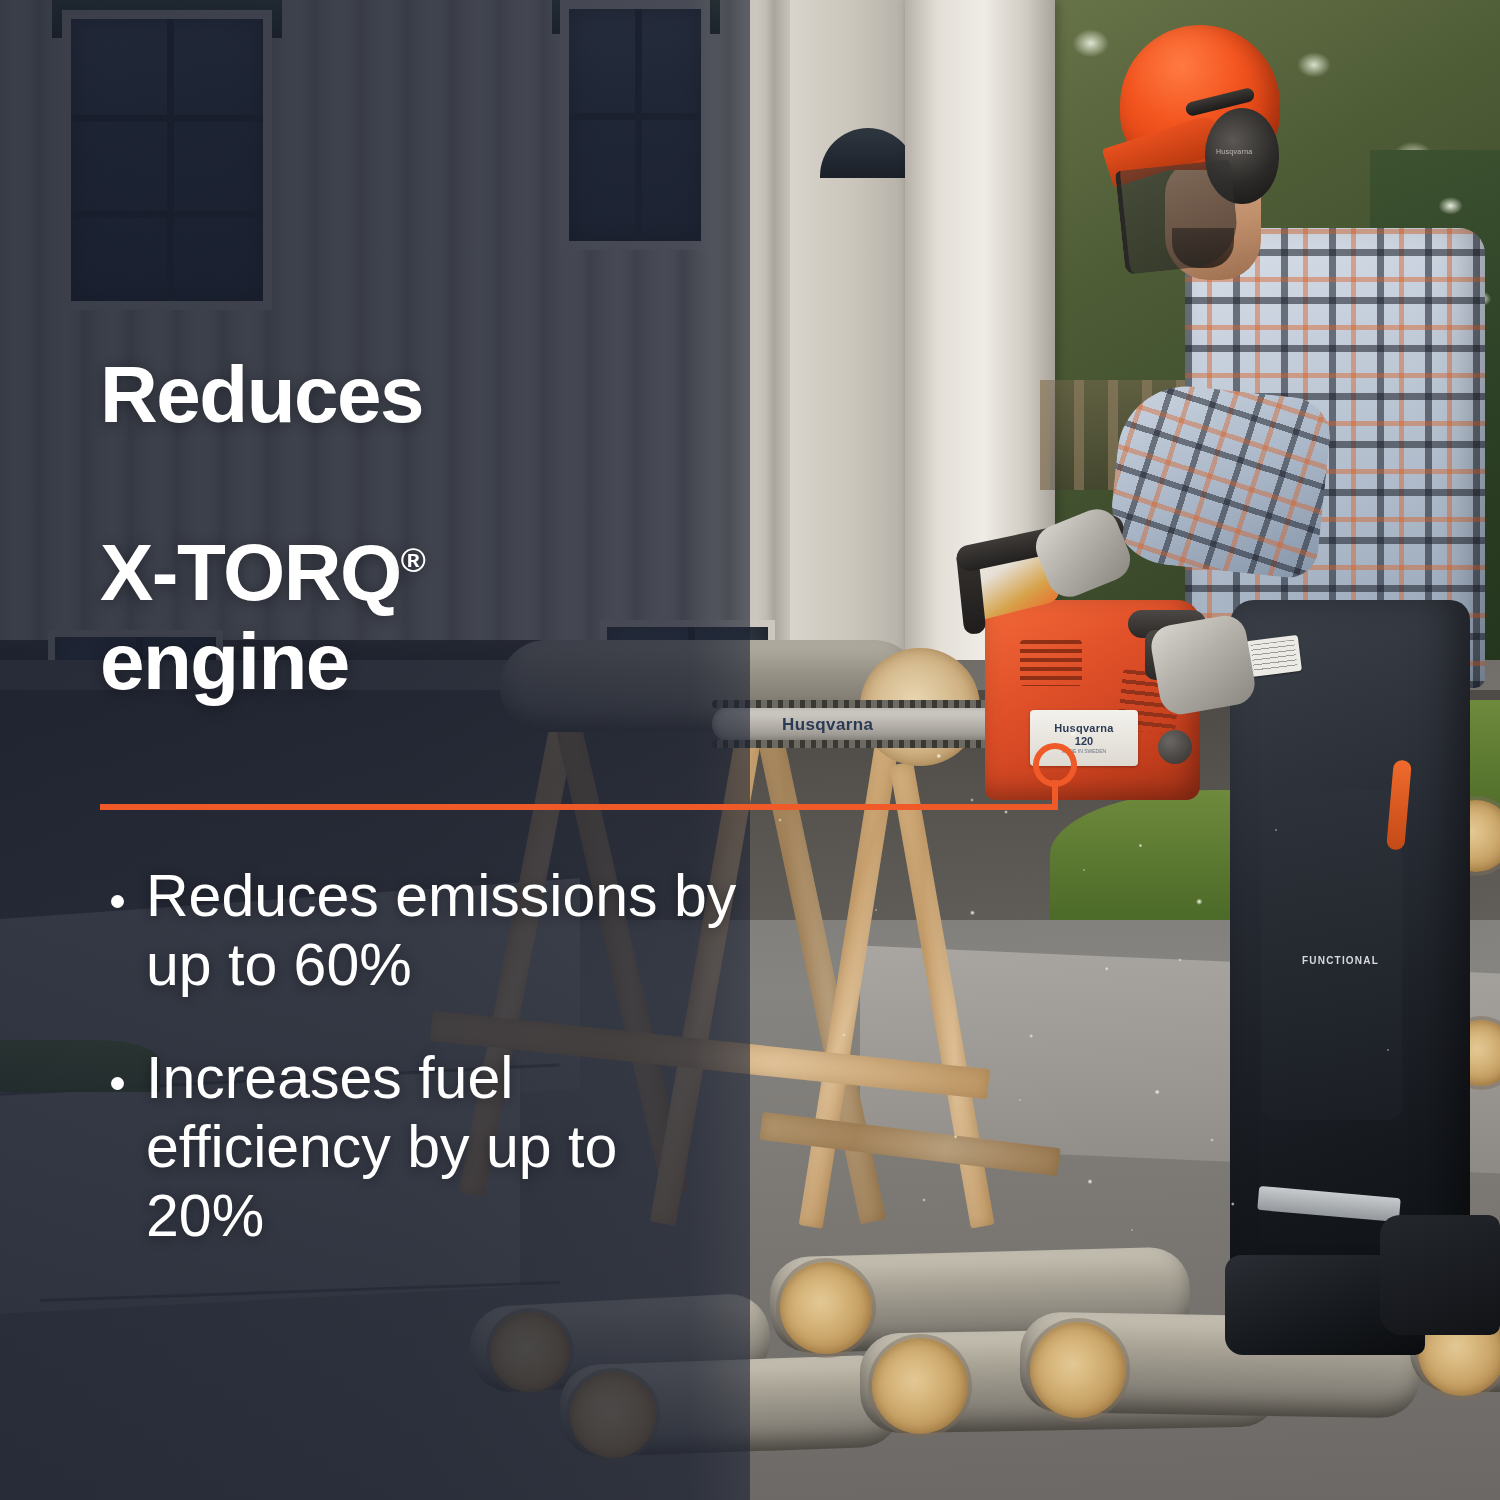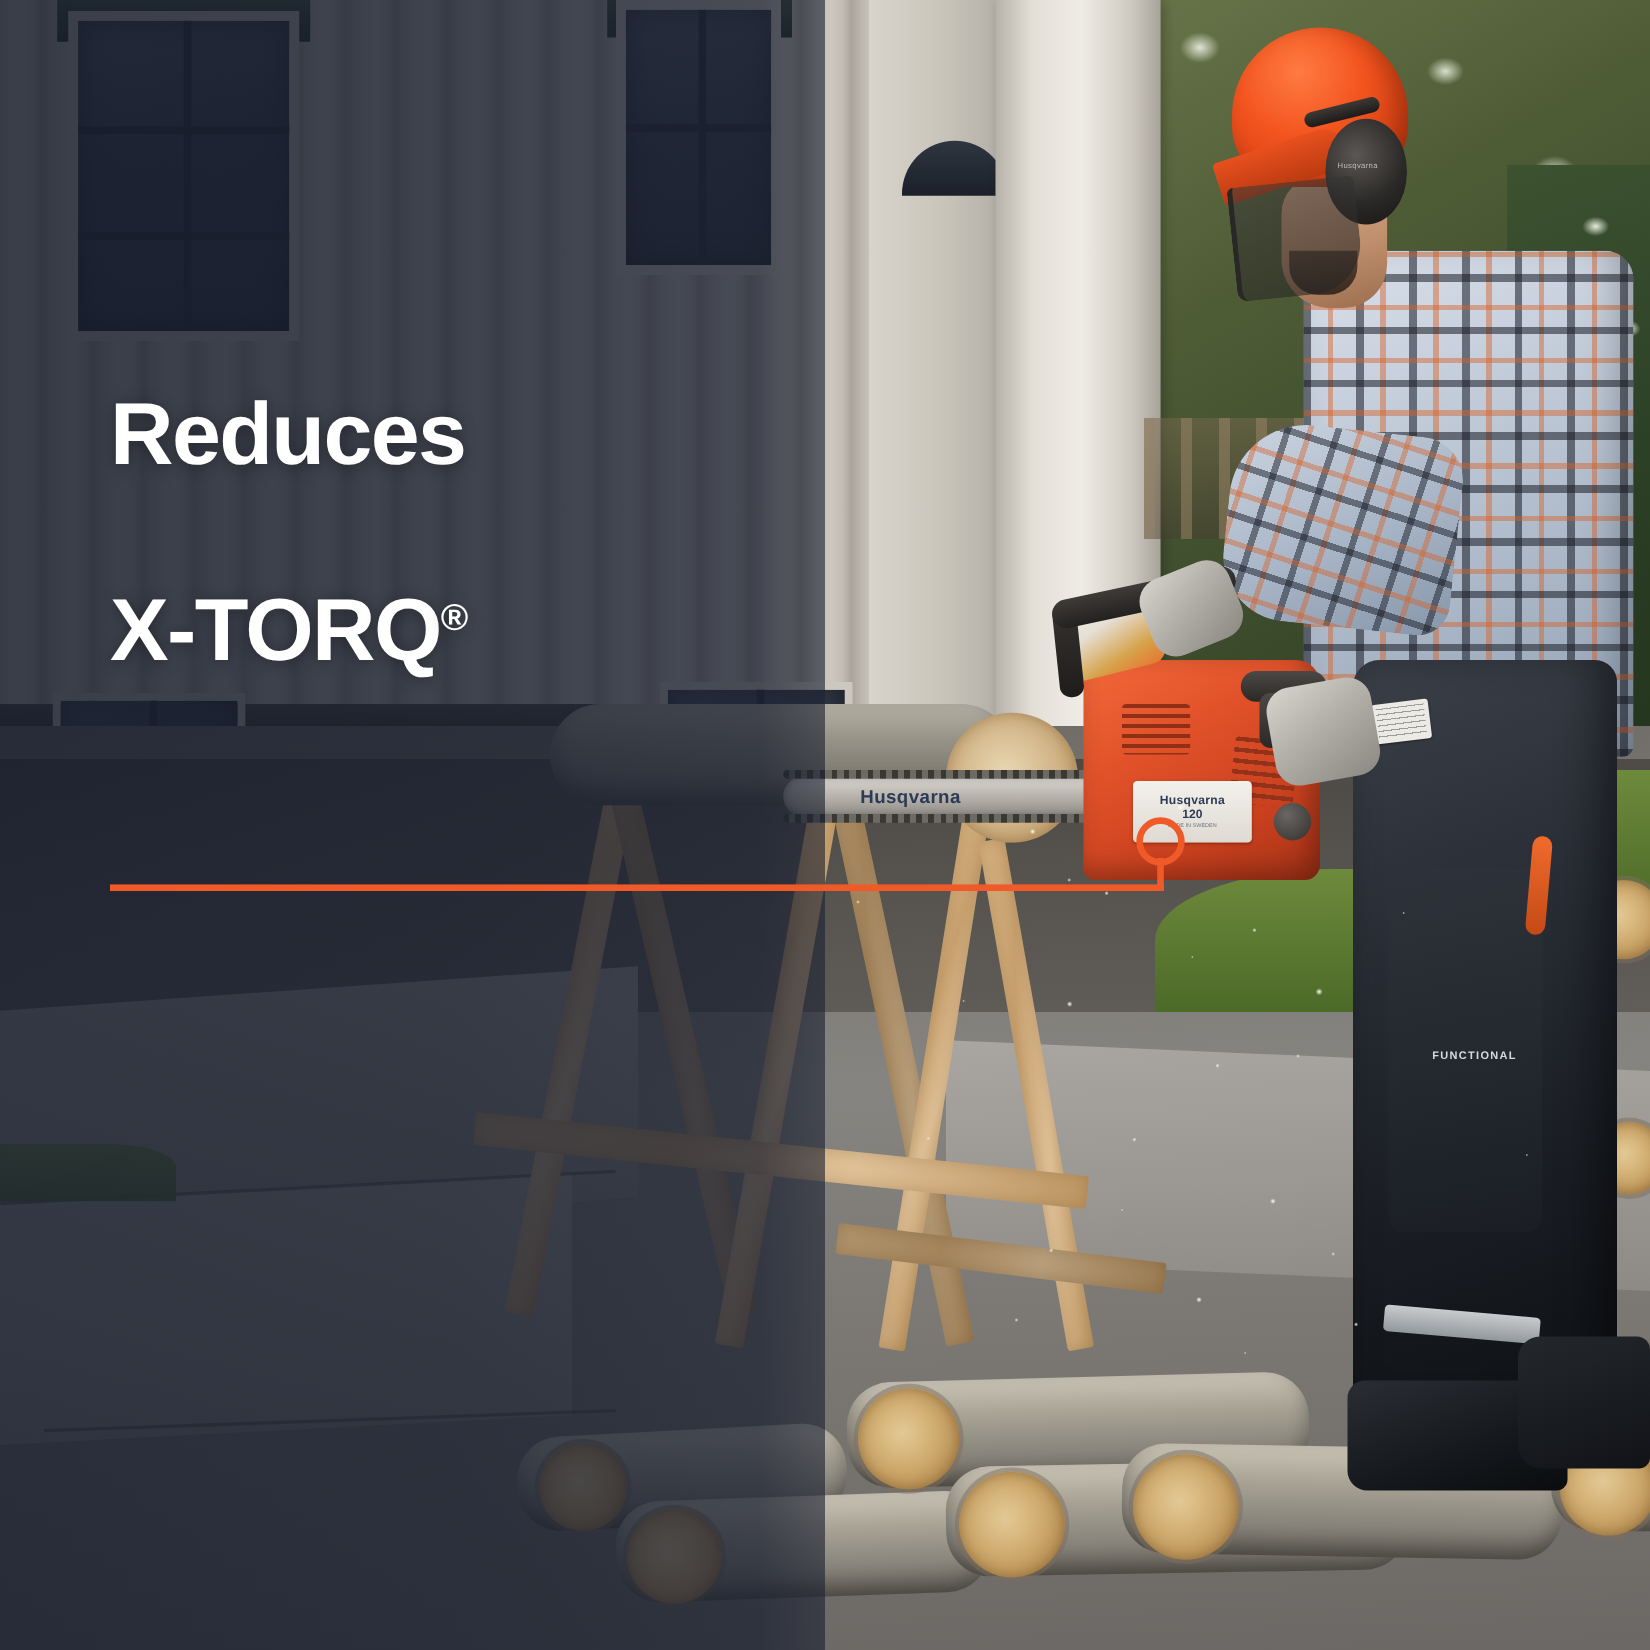--- a/index.html
+++ b/index.html
@@ -669,21 +669,26 @@
   </div>
 
   <div class="scrim"></div>
 
   <div class="content">
 
     <h1 class="headline">
       <span>Reduces</span><br>
       <br>
       <span>X-TORQ</span><span class="reg">®</span><br>
+      <span>engine</span>
     </h1>
 
     <div class="divider"></div>
     <div class="callout-riser"></div>
     <div class="callout-dot"></div>
 
+    <ul class="bullets">
+      <li>Reduces emissions by up to 60%</li>
+      <li>Increases fuel efficiency by up to 20%</li>
+    </ul>
 
   </div>
 </div>
 
 </body></html>

